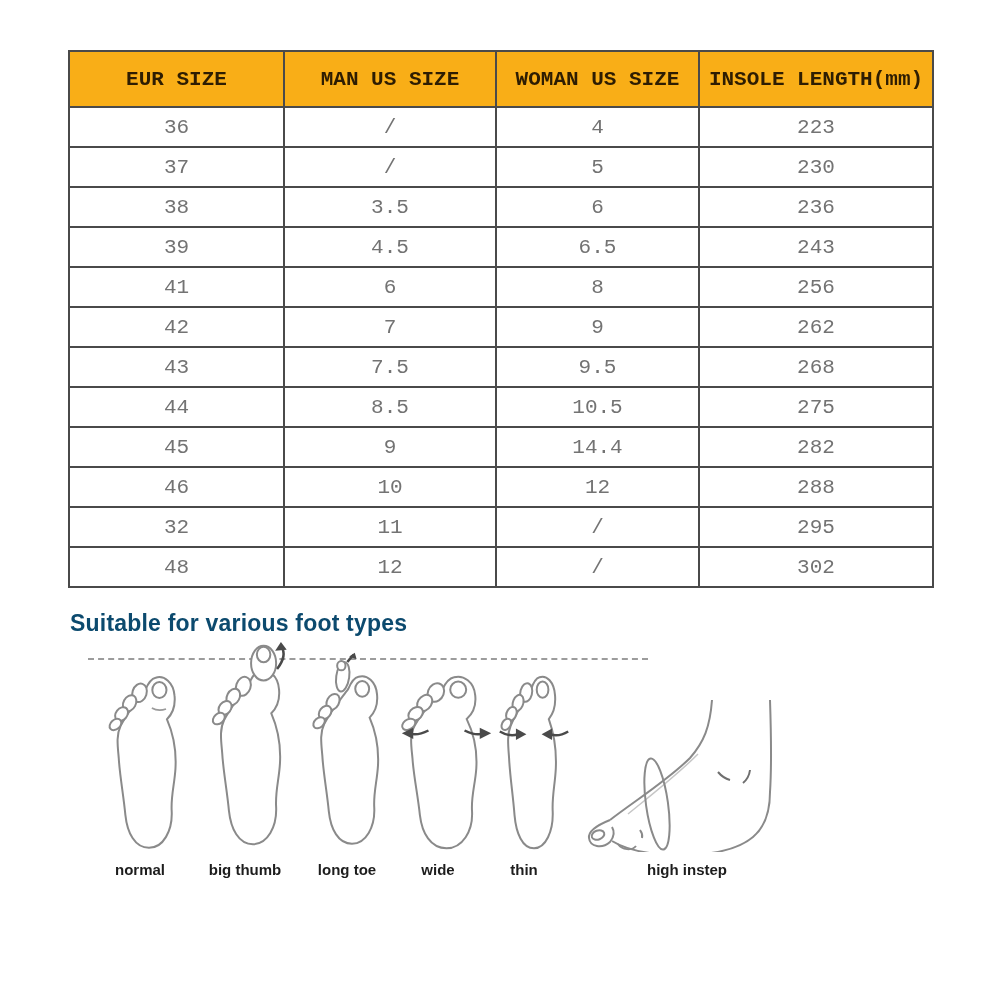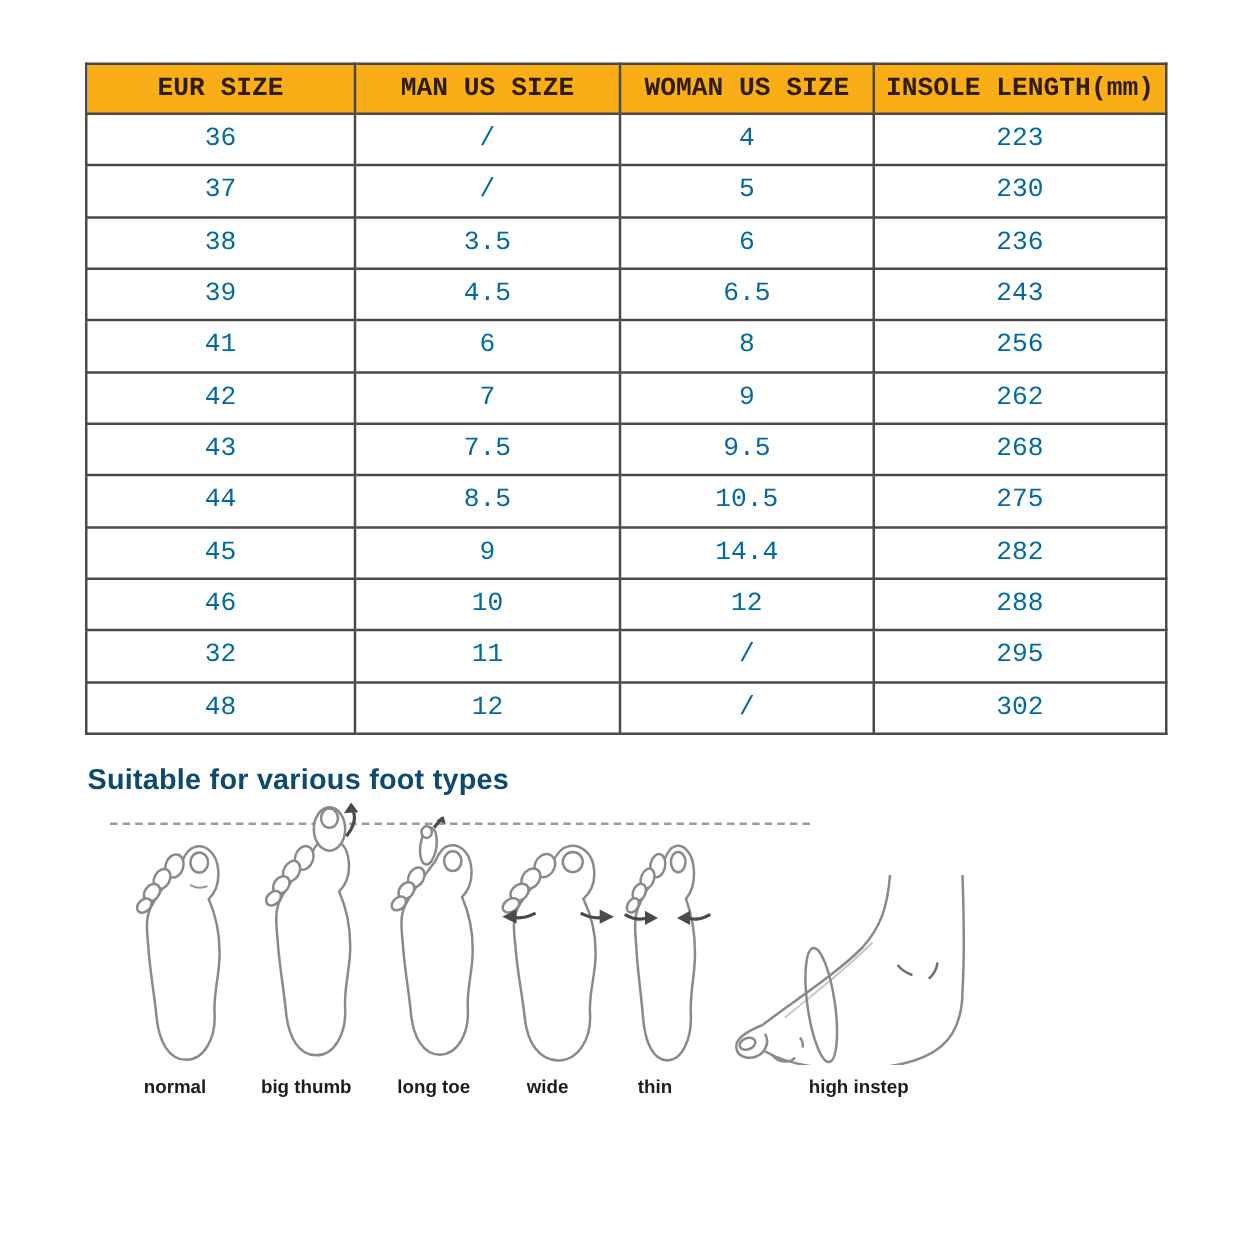--- a/index.html
+++ b/index.html
@@ -6,23 +6,23 @@
   .canvas{position:relative;width:1000px;height:1000px;background:#ffffff;overflow:hidden;
           font-family:"Liberation Sans",sans-serif;}
 
   
   .size-table{position:absolute;left:68px;top:50px;width:864px;height:538px;
               border-collapse:collapse;table-layout:fixed;
               font-family:"Liberation Mono","DejaVu Sans Mono",monospace;
               border:2px solid #262626;}
   .size-table th,.size-table td{border:2px solid #4a4a4a;text-align:center;
               vertical-align:middle;padding:0;overflow:hidden;white-space:nowrap;}
-  .size-table thead tr{height:40px;}
+  .size-table thead tr{height:56px;}
   .size-table th{background:#f9ae17;color:#2e1d02;font-size:21px;font-weight:bold;}
-  .size-table td{font-size:21px;color:#0369a1;}
+  .size-table td{font-size:21px;color:#737373;}
 
   
   .section-title{position:absolute;left:70px;top:610px;margin:0;
                  font-size:23px;font-weight:bold;color:#0c4a6e;letter-spacing:0.2px;}
   .dotted-line{position:absolute;left:88px;top:658px;width:560px;height:0;
                border-top:2px dashed #9c9c9c;}
   .foot{position:absolute;}
   .foot path,.foot ellipse{vector-effect:non-scaling-stroke;}
   .foot-label{position:absolute;top:861px;transform:translateX(-50%);
               font-size:15px;font-weight:bold;color:#1d1d1d;white-space:nowrap;}

